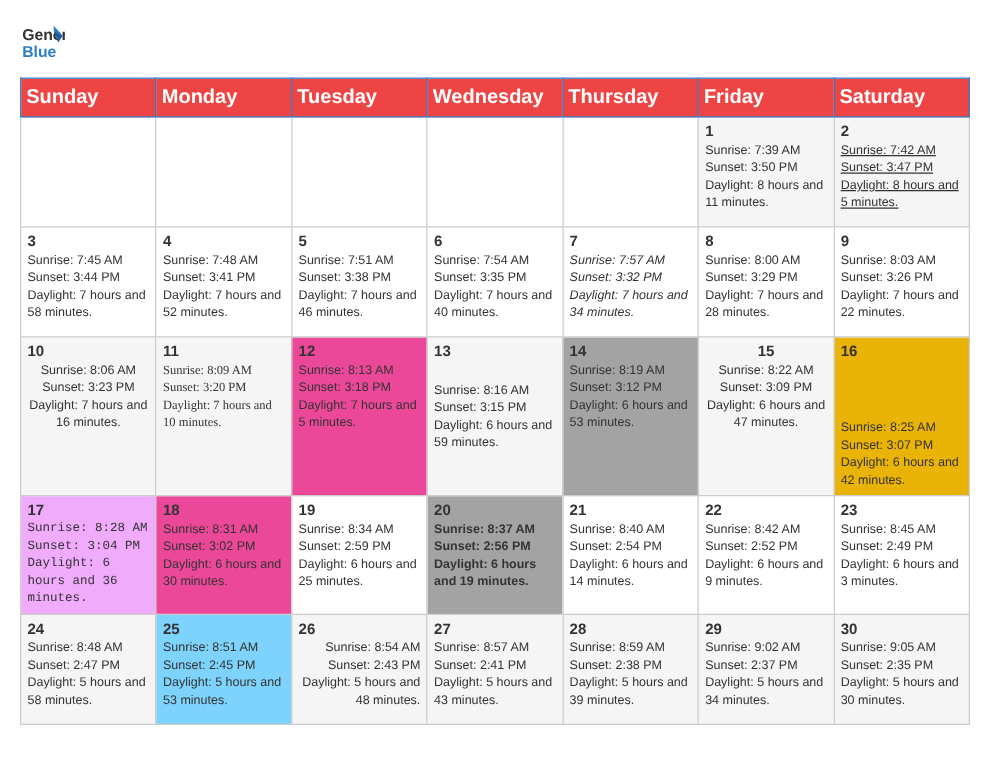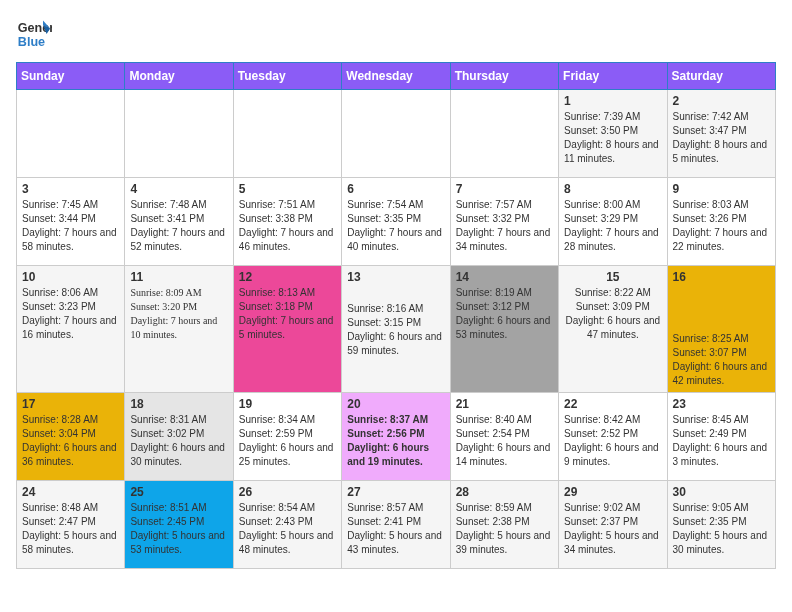--- a/index.html
+++ b/index.html
@@ -36,23 +36,23 @@
     .cal-subtitle {
       font-size: 14px;
       color: #555;
     }
     table {
       width: 100%;
       border-collapse: collapse;
       table-layout: fixed;
     }
     thead tr th {
-      background: #8b5cf6;
+      background: #ef4444;
       color: #fff;
-      font-size: 12px;
+      font-size: 16px;
       font-weight: bold;
       padding: 6px 4px;
       text-align: left;
       border: 1px solid #2e7ec7;
     }
     tbody tr td {
       border: 1px solid #ccc;
       vertical-align: top;
       padding: 4px 5px;
       font-size: 10px;
@@ -119,21 +119,21 @@
         <td class="empty-cell"></td>
         <td class="empty-cell"></td>
         <td style="background: rgb(245, 245, 245);">
           <span class="day-num">1</span>
           <div class="day-info" style="white-space: pre-line;">Sunrise: 7:39 AM
 Sunset: 3:50 PM
 Daylight: 8 hours and 11 minutes.</div>
         </td>
         <td style="background: rgb(245, 245, 245);">
           <span class="day-num">2</span>
-          <div class="day-info" style="white-space: pre-line;">Sunrise: 7:42 AM
+          <div class="day-info" style="white-space: pre-line; text-decoration: underline;">Sunrise: 7:42 AM
 Sunset: 3:47 PM
 Daylight: 8 hours and 5 minutes.</div>
         </td>
       </tr>
       <tr>
         <td style="background: rgb(255, 255, 255);">
           <span class="day-num">3</span>
           <div class="day-info" style="white-space: pre-line;">Sunrise: 7:45 AM
 Sunset: 3:44 PM
 Daylight: 7 hours and 58 minutes.</div>
@@ -151,41 +151,41 @@
 Daylight: 7 hours and 46 minutes.</div>
         </td>
         <td style="background: rgb(255, 255, 255);">
           <span class="day-num">6</span>
           <div class="day-info" style="white-space: pre-line;">Sunrise: 7:54 AM
 Sunset: 3:35 PM
 Daylight: 7 hours and 40 minutes.</div>
         </td>
         <td style="background: rgb(255, 255, 255);">
           <span class="day-num">7</span>
-          <div class="day-info" style="white-space: pre-line;">Sunrise: 7:57 AM
+          <div class="day-info" style="white-space: pre-line; font-style: italic;">Sunrise: 7:57 AM
 Sunset: 3:32 PM
 Daylight: 7 hours and 34 minutes.</div>
         </td>
         <td style="background: rgb(255, 255, 255);">
           <span class="day-num">8</span>
           <div class="day-info" style="white-space: pre-line;">Sunrise: 8:00 AM
 Sunset: 3:29 PM
 Daylight: 7 hours and 28 minutes.</div>
         </td>
         <td style="background: rgb(255, 255, 255);">
           <span class="day-num">9</span>
           <div class="day-info" style="white-space: pre-line;">Sunrise: 8:03 AM
 Sunset: 3:26 PM
 Daylight: 7 hours and 22 minutes.</div>
         </td>
       </tr>
       <tr>
         <td style="background: rgb(245, 245, 245);">
           <span class="day-num">10</span>
-          <div class="day-info" style="white-space: pre-line;">Sunrise: 8:06 AM
+          <div class="day-info" style="white-space: pre-line; text-align: center;">Sunrise: 8:06 AM
 Sunset: 3:23 PM
 Daylight: 7 hours and 16 minutes.</div>
         </td>
         <td style="background: rgb(245, 245, 245);">
           <span class="day-num">11</span>
           <div class="day-info" style="white-space: pre-line; font-family: Liberation Serif, serif;">Sunrise: 8:09 AM
 Sunset: 3:20 PM
 Daylight: 7 hours and 10 minutes.</div>
         </td>
         <td style="background: #ec4899; margin-left: 28px;">
@@ -213,39 +213,39 @@
 Daylight: 6 hours and 47 minutes.</div>
         </td>
         <td style="background: #eab308;">
           <span class="day-num">16</span>
           <div class="day-info" style="white-space: pre-line; margin-top: 48px;">Sunrise: 8:25 AM
 Sunset: 3:07 PM
 Daylight: 6 hours and 42 minutes.</div>
         </td>
       </tr>
       <tr>
-        <td style="background: #eab308; margin-left: 12px;">
+        <td style="background: #f0abfc; margin-left: 12px;">
           <span class="day-num">17</span>
-          <div class="day-info" style="white-space: pre-line;">Sunrise: 8:28 AM
+          <div class="day-info" style="white-space: pre-line; font-family: Liberation Mono, monospace;">Sunrise: 8:28 AM
 Sunset: 3:04 PM
 Daylight: 6 hours and 36 minutes.</div>
         </td>
-        <td style="background: #e5e5e5;">
+        <td style="background: #ec4899;">
           <span class="day-num">18</span>
           <div class="day-info" style="white-space: pre-line;">Sunrise: 8:31 AM
 Sunset: 3:02 PM
 Daylight: 6 hours and 30 minutes.</div>
         </td>
         <td style="background: rgb(255, 255, 255);">
           <span class="day-num">19</span>
           <div class="day-info" style="white-space: pre-line;">Sunrise: 8:34 AM
 Sunset: 2:59 PM
 Daylight: 6 hours and 25 minutes.</div>
         </td>
-        <td style="background: #f0abfc;">
+        <td style="background: #a3a3a3;">
           <span class="day-num">20</span>
           <div class="day-info" style="white-space: pre-line; font-weight: bold;">Sunrise: 8:37 AM
 Sunset: 2:56 PM
 Daylight: 6 hours and 19 minutes.</div>
         </td>
         <td style="background: rgb(255, 255, 255);">
           <span class="day-num">21</span>
           <div class="day-info" style="white-space: pre-line;">Sunrise: 8:40 AM
 Sunset: 2:54 PM
 Daylight: 6 hours and 14 minutes.</div>
@@ -263,29 +263,29 @@
 Daylight: 6 hours and 3 minutes.</div>
         </td>
       </tr>
       <tr>
         <td style="background: rgb(245, 245, 245);">
           <span class="day-num">24</span>
           <div class="day-info" style="white-space: pre-line;">Sunrise: 8:48 AM
 Sunset: 2:47 PM
 Daylight: 5 hours and 58 minutes.</div>
         </td>
-        <td style="background: #0ea5e9;">
+        <td style="background: #7dd3fc;">
           <span class="day-num">25</span>
           <div class="day-info" style="white-space: pre-line;">Sunrise: 8:51 AM
 Sunset: 2:45 PM
 Daylight: 5 hours and 53 minutes.</div>
         </td>
         <td style="background: rgb(245, 245, 245);">
           <span class="day-num">26</span>
-          <div class="day-info" style="white-space: pre-line;">Sunrise: 8:54 AM
+          <div class="day-info" style="white-space: pre-line; text-align: right;">Sunrise: 8:54 AM
 Sunset: 2:43 PM
 Daylight: 5 hours and 48 minutes.</div>
         </td>
         <td style="background: rgb(245, 245, 245);">
           <span class="day-num">27</span>
           <div class="day-info" style="white-space: pre-line;">Sunrise: 8:57 AM
 Sunset: 2:41 PM
 Daylight: 5 hours and 43 minutes.</div>
         </td>
         <td style="background: rgb(245, 245, 245);">

